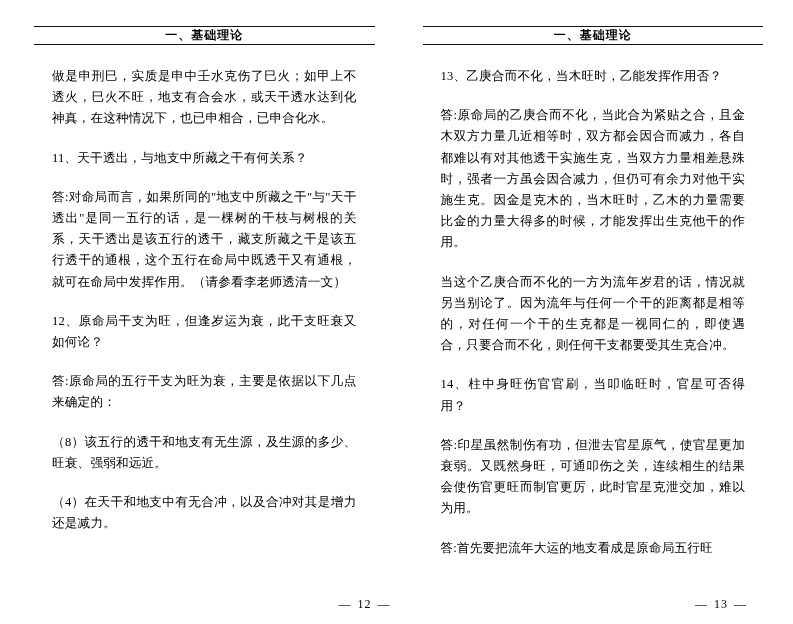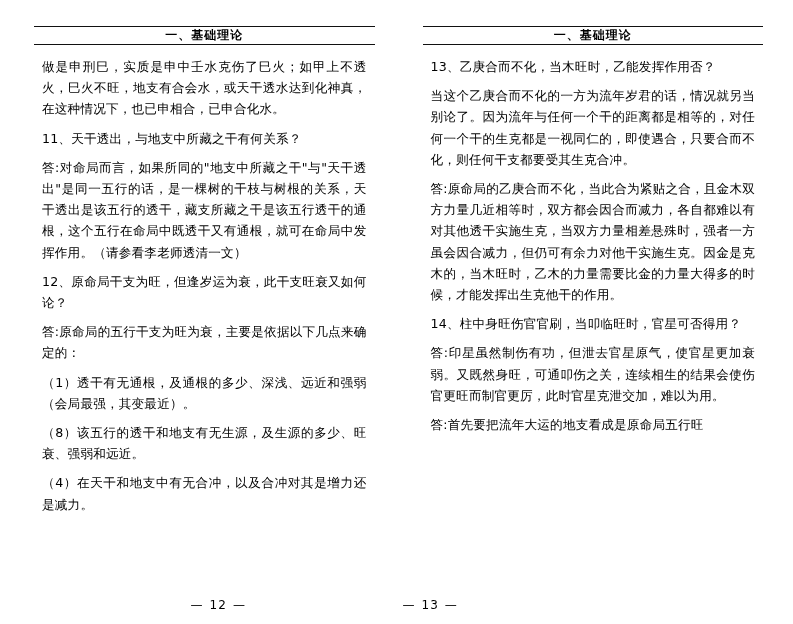--- a/index.html
+++ b/index.html
@@ -12,20 +12,21 @@
     height: 624px;
     font-family: "DejaVu Sans", "Liberation Sans", sans-serif;
     color: #000000;
     overflow: hidden;
   }
   .spread {
     position: relative;
     width: 793px;
     height: 620px;
     display: flex;
+    font-family: Liberation Serif, serif;
   }
   .page {
     position: relative;
     width: 396.5px;
     height: 624px;
     box-sizing: border-box;
     padding: 22px 30px 10px 30px;
   }
   .page-left {
     padding-left: 34px;
@@ -69,21 +70,21 @@
     line-height: 16px;
     white-space: nowrap;
   }
   .body-text {
     font-size: 12.6px;
     line-height: 21.2px;
     text-align: justify;
     letter-spacing: 0.2px;
   }
   .body-text p {
-    margin: 8px;
+    margin: 18px;
     text-indent: 0;
   }
   .p-indent2 {
     text-indent: 25px;
   }
   .p-indent0 {
     text-indent: 0;
   }
   .footer {
     position: absolute;
@@ -91,65 +92,64 @@
     left: 0;
     right: 0;
     text-align: center;
     font-size: 12px;
     letter-spacing: 1px;
   }
   .footer .dash {
     margin: 0 6px;
   }
   .page-left .footer {
-    text-align: center;
+    text-align: right;
     padding-left: 28px;
     margin-left: 12px;
   }
   .page-right .footer {
-    text-align: left;
+    text-align: right;
     padding-right: 40px;
   }
 </style>
 </head>
 <body>
 
 <div class="spread">
 
   <div class="page page-left">
     <div class="header">
       <div class="header-rule-top"></div>
       <div class="header-rule-bottom"></div>
       <div class="header-title">一、基础理论</div>
     </div>
     <div class="body-text">
       <p class="p-indent2">做是申刑巳，实质是申中壬水克伤了巳火；如甲上不透火，巳火不旺，地支有合会水，或天干透水达到化神真，在这种情况下，也已申相合，已申合化水。</p>
       <p class="p-indent2">11、天干透出，与地支中所藏之干有何关系？</p>
       <p class="p-indent2">答:对命局而言，如果所同的"地支中所藏之干"与"天干透出"是同一五行的话，是一棵树的干枝与树根的关系，天干透出是该五行的透干，藏支所藏之干是该五行透干的通根，这个五行在命局中既透干又有通根，就可在命局中发挥作用。（请参看李老师透清一文）</p>
       <p class="p-indent2">12、原命局干支为旺，但逢岁运为衰，此干支旺衰又如何论？</p>
       <p class="p-indent2">答:原命局的五行干支为旺为衰，主要是依据以下几点来确定的：</p>
-      <p class="p-indent2">（1）透干有无通根，及通根的多少、深浅、远近和强弱（会局最强，其变最近）。</p>
       <p class="p-indent2">（8）该五行的透干和地支有无生源，及生源的多少、旺衰、强弱和远近。</p>
       <p class="p-indent2">（4）在天干和地支中有无合冲，以及合冲对其是增力还是减力。</p>
     </div>
     <div class="footer">
       <span class="dash">—</span><span>12</span><span class="dash">—</span>
     </div>
   </div>
 
   <div class="page page-right">
     <div class="header">
       <div class="header-rule-top"></div>
       <div class="header-rule-bottom"></div>
       <div class="header-title">一、基础理论</div>
     </div>
     <div class="body-text">
       <p class="p-indent2">13、乙庚合而不化，当木旺时，乙能发挥作用否？</p>
+      <p class="p-indent2">答:原命局的乙庚合而不化，当此合为紧贴之合，且金木双方力量几近相等时，双方都会因合而减力，各自都难以有对其他透干实施生克，当双方力量相差悬殊时，强者一方虽会因合减力，但仍可有余力对他干实施生克。因金是克木的，当木旺时，乙木的力量需要比金的力量大得多的时候，才能发挥出生克他干的作用。</p>
       <p class="p-indent2">当这个乙庚合而不化的一方为流年岁君的话，情况就另当别论了。因为流年与任何一个干的距离都是相等的，对任何一个干的生克都是一视同仁的，即使遇合，只要合而不化，则任何干支都要受其生克合冲。</p>
-      <p class="p-indent2">答:原命局的乙庚合而不化，当此合为紧贴之合，且金木双方力量几近相等时，双方都会因合而减力，各自都难以有对其他透干实施生克，当双方力量相差悬殊时，强者一方虽会因合减力，但仍可有余力对他干实施生克。因金是克木的，当木旺时，乙木的力量需要比金的力量大得多的时候，才能发挥出生克他干的作用。</p>
       <p class="p-indent2">14、柱中身旺伤官官刷，当叩临旺时，官星可否得用？</p>
       <p class="p-indent2">答:印星虽然制伤有功，但泄去官星原气，使官星更加衰弱。又既然身旺，可通叩伤之关，连续相生的结果会使伤官更旺而制官更厉，此时官星克泄交加，难以为用。</p>
       <p class="p-indent2">答:首先要把流年大运的地支看成是原命局五行旺</p>
     </div>
     <div class="footer">
       <span class="dash">—</span><span>13</span><span class="dash">—</span>
     </div>
   </div>
 
 </div>

